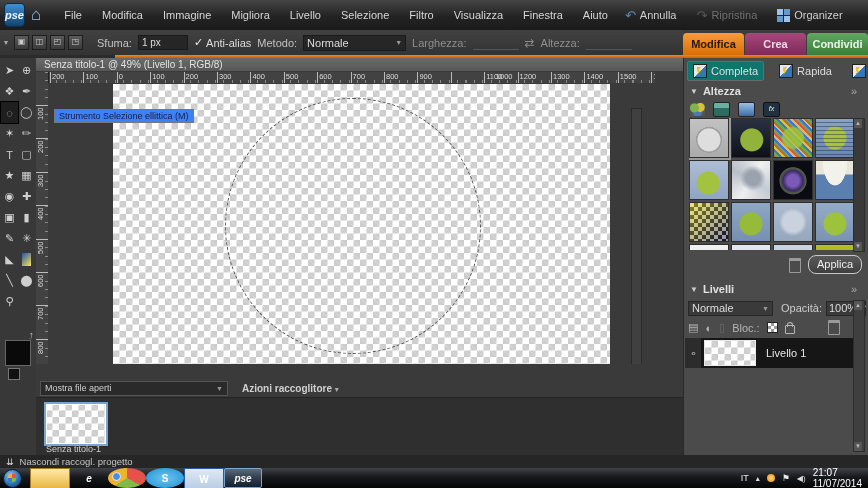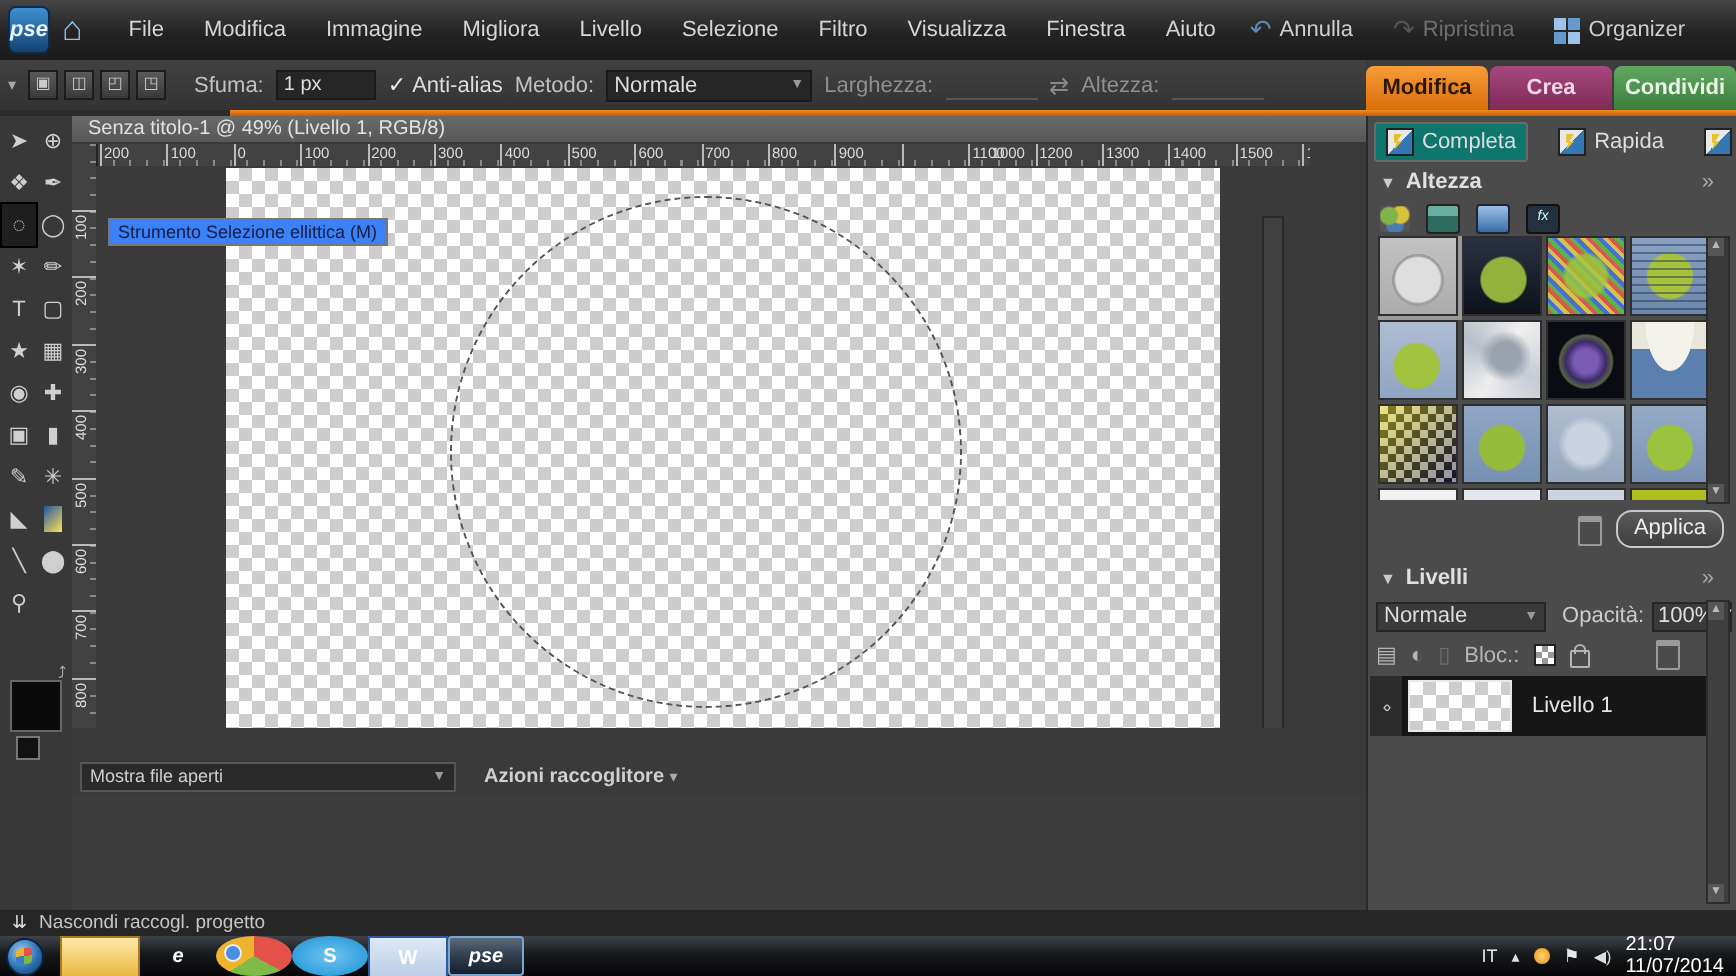--- a/index.html
+++ b/index.html
@@ -434,20 +434,24 @@
   <div class="abs binbar">
     <span class="bin-dd">
       <span>Mostra file aperti</span>
       <span class="car">▼</span>
     </span>
     <span class="bin-actions">
       <span>Azioni raccoglitore</span>
       <span class="car"> ▾</span>
     </span>
   </div>
+  <div class="abs binbody">
+    <div class="bin-thumb checker"></div>
+    <div class="bin-caption">Senza titolo-1</div>
+  </div>
   <div class="abs leftgap">
     <span class="hide-ic">⇊</span>
     <span>Nascondi raccogl. progetto</span>
   </div>
 
   <div class="abs taskbar">
     <div class="orb"></div>
     <div class="tb-icons">
 
     <div class="tb-slot ic-explorer">

